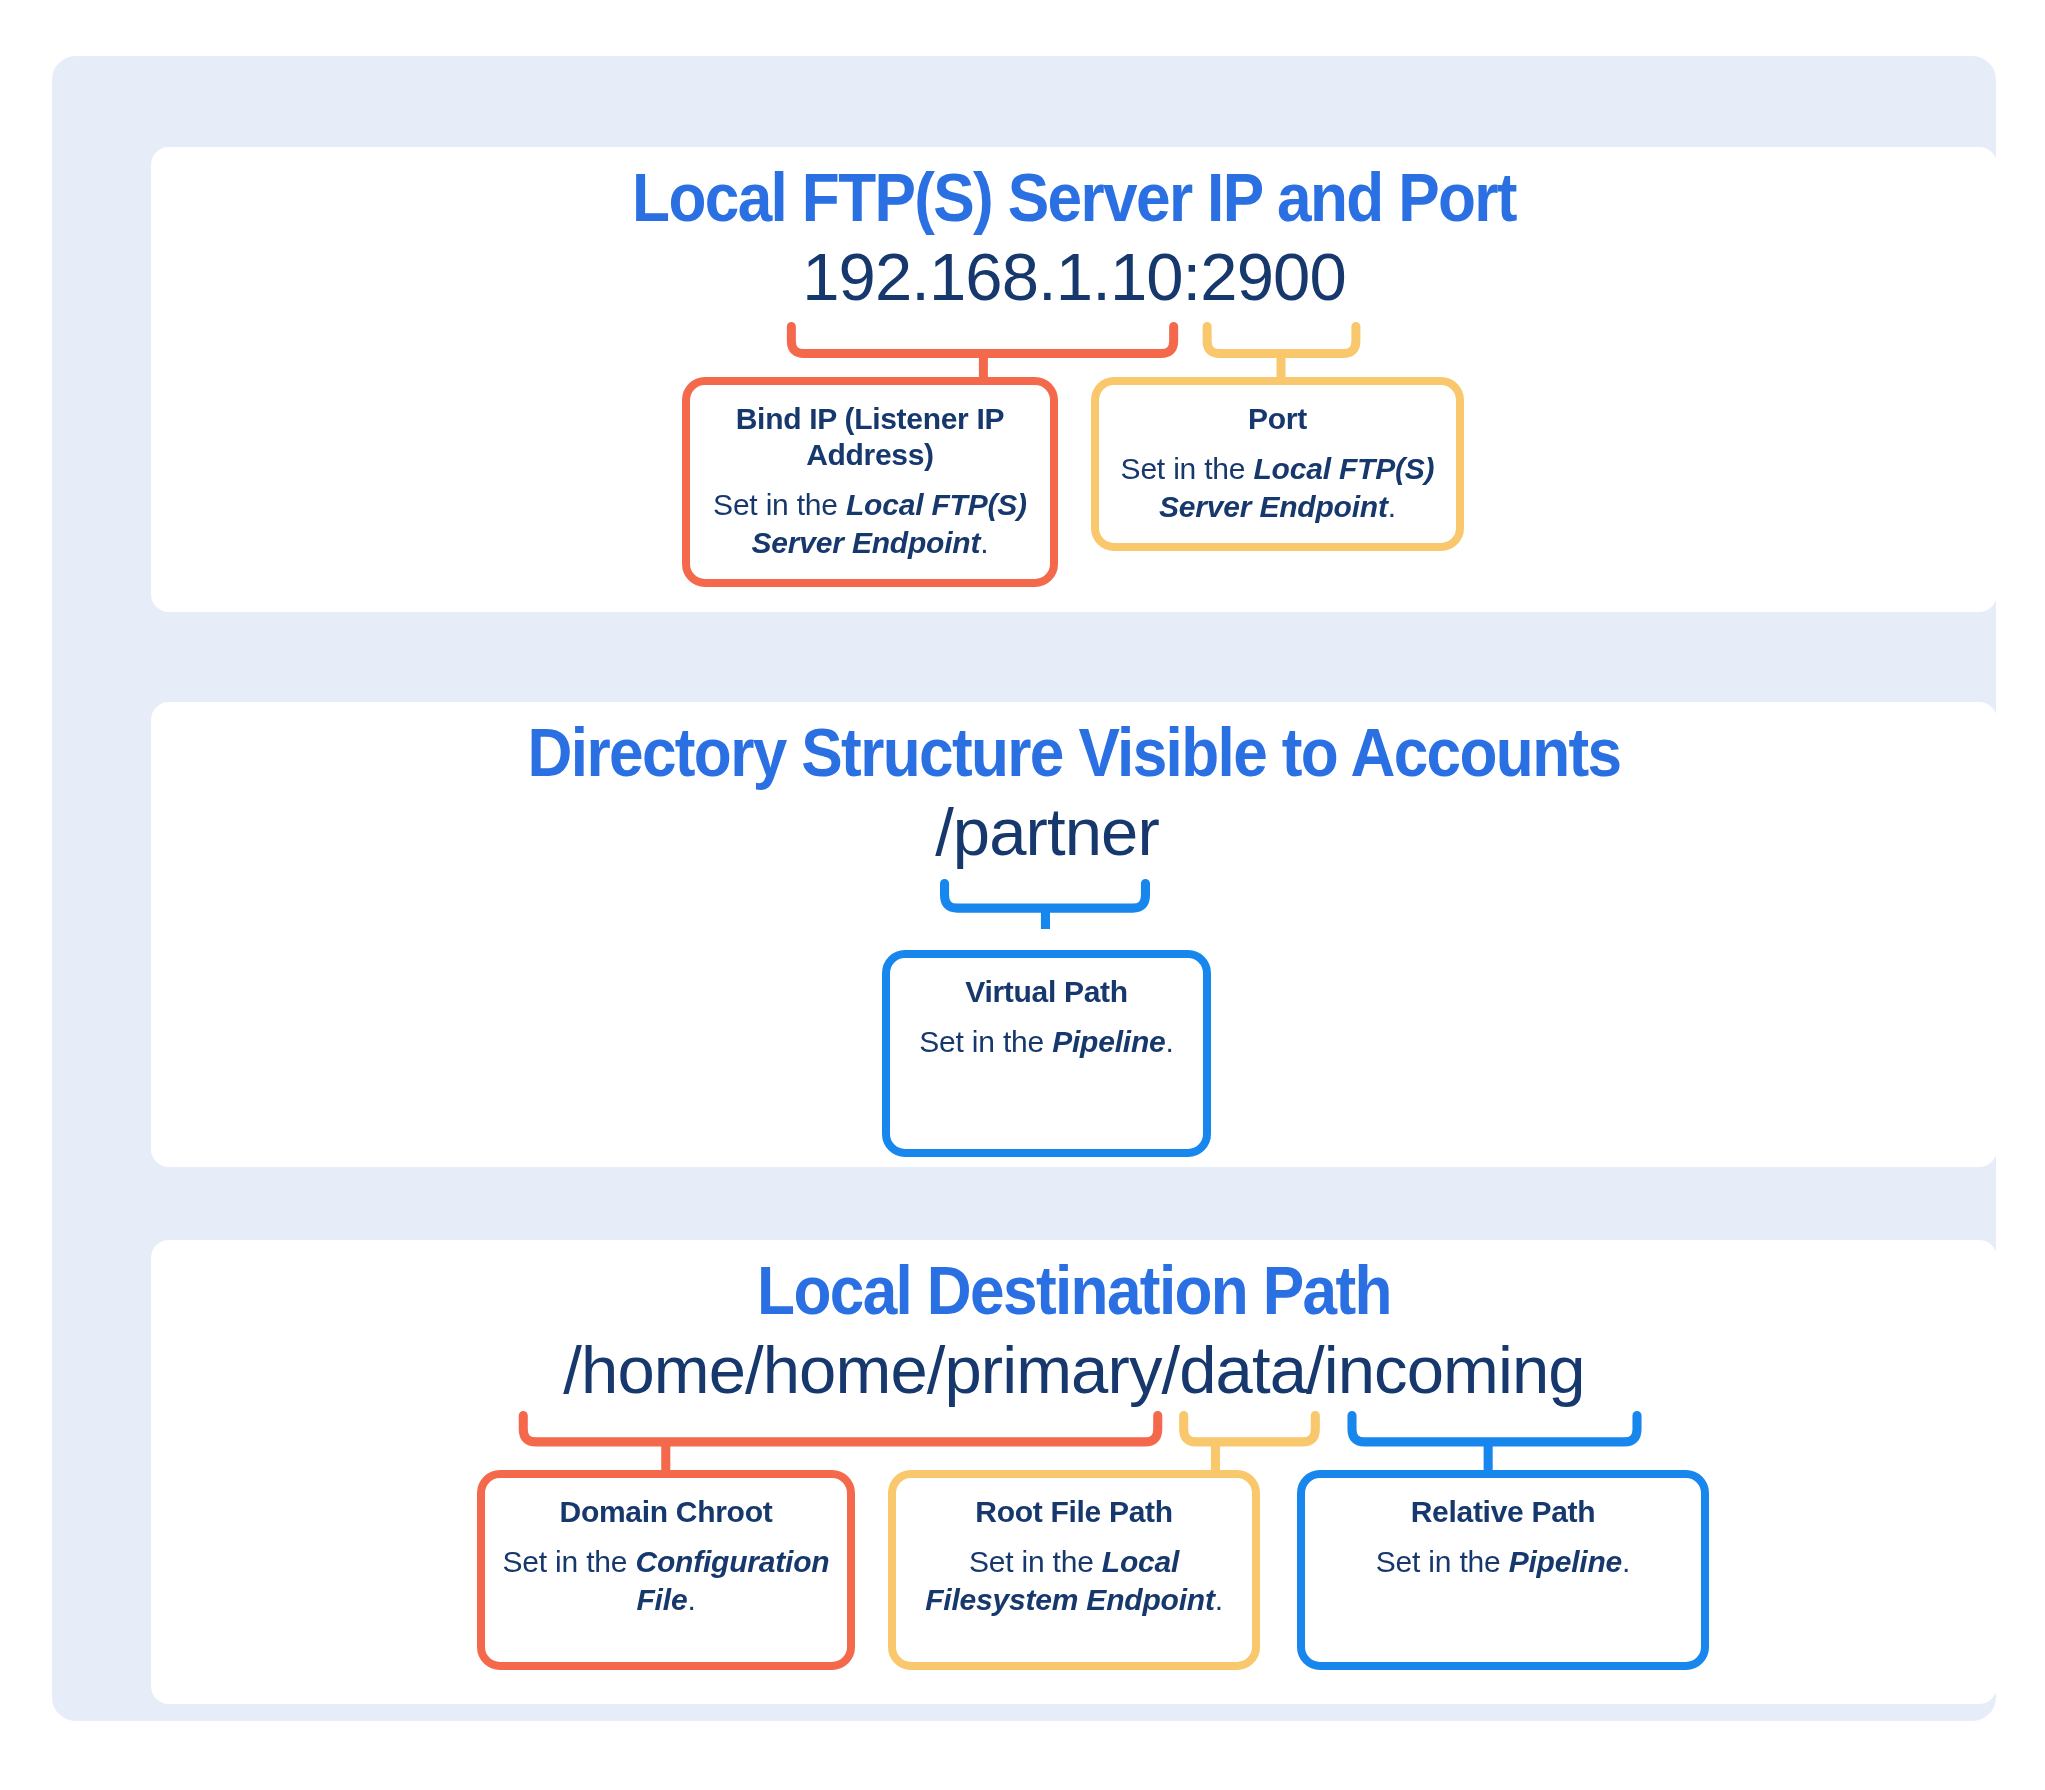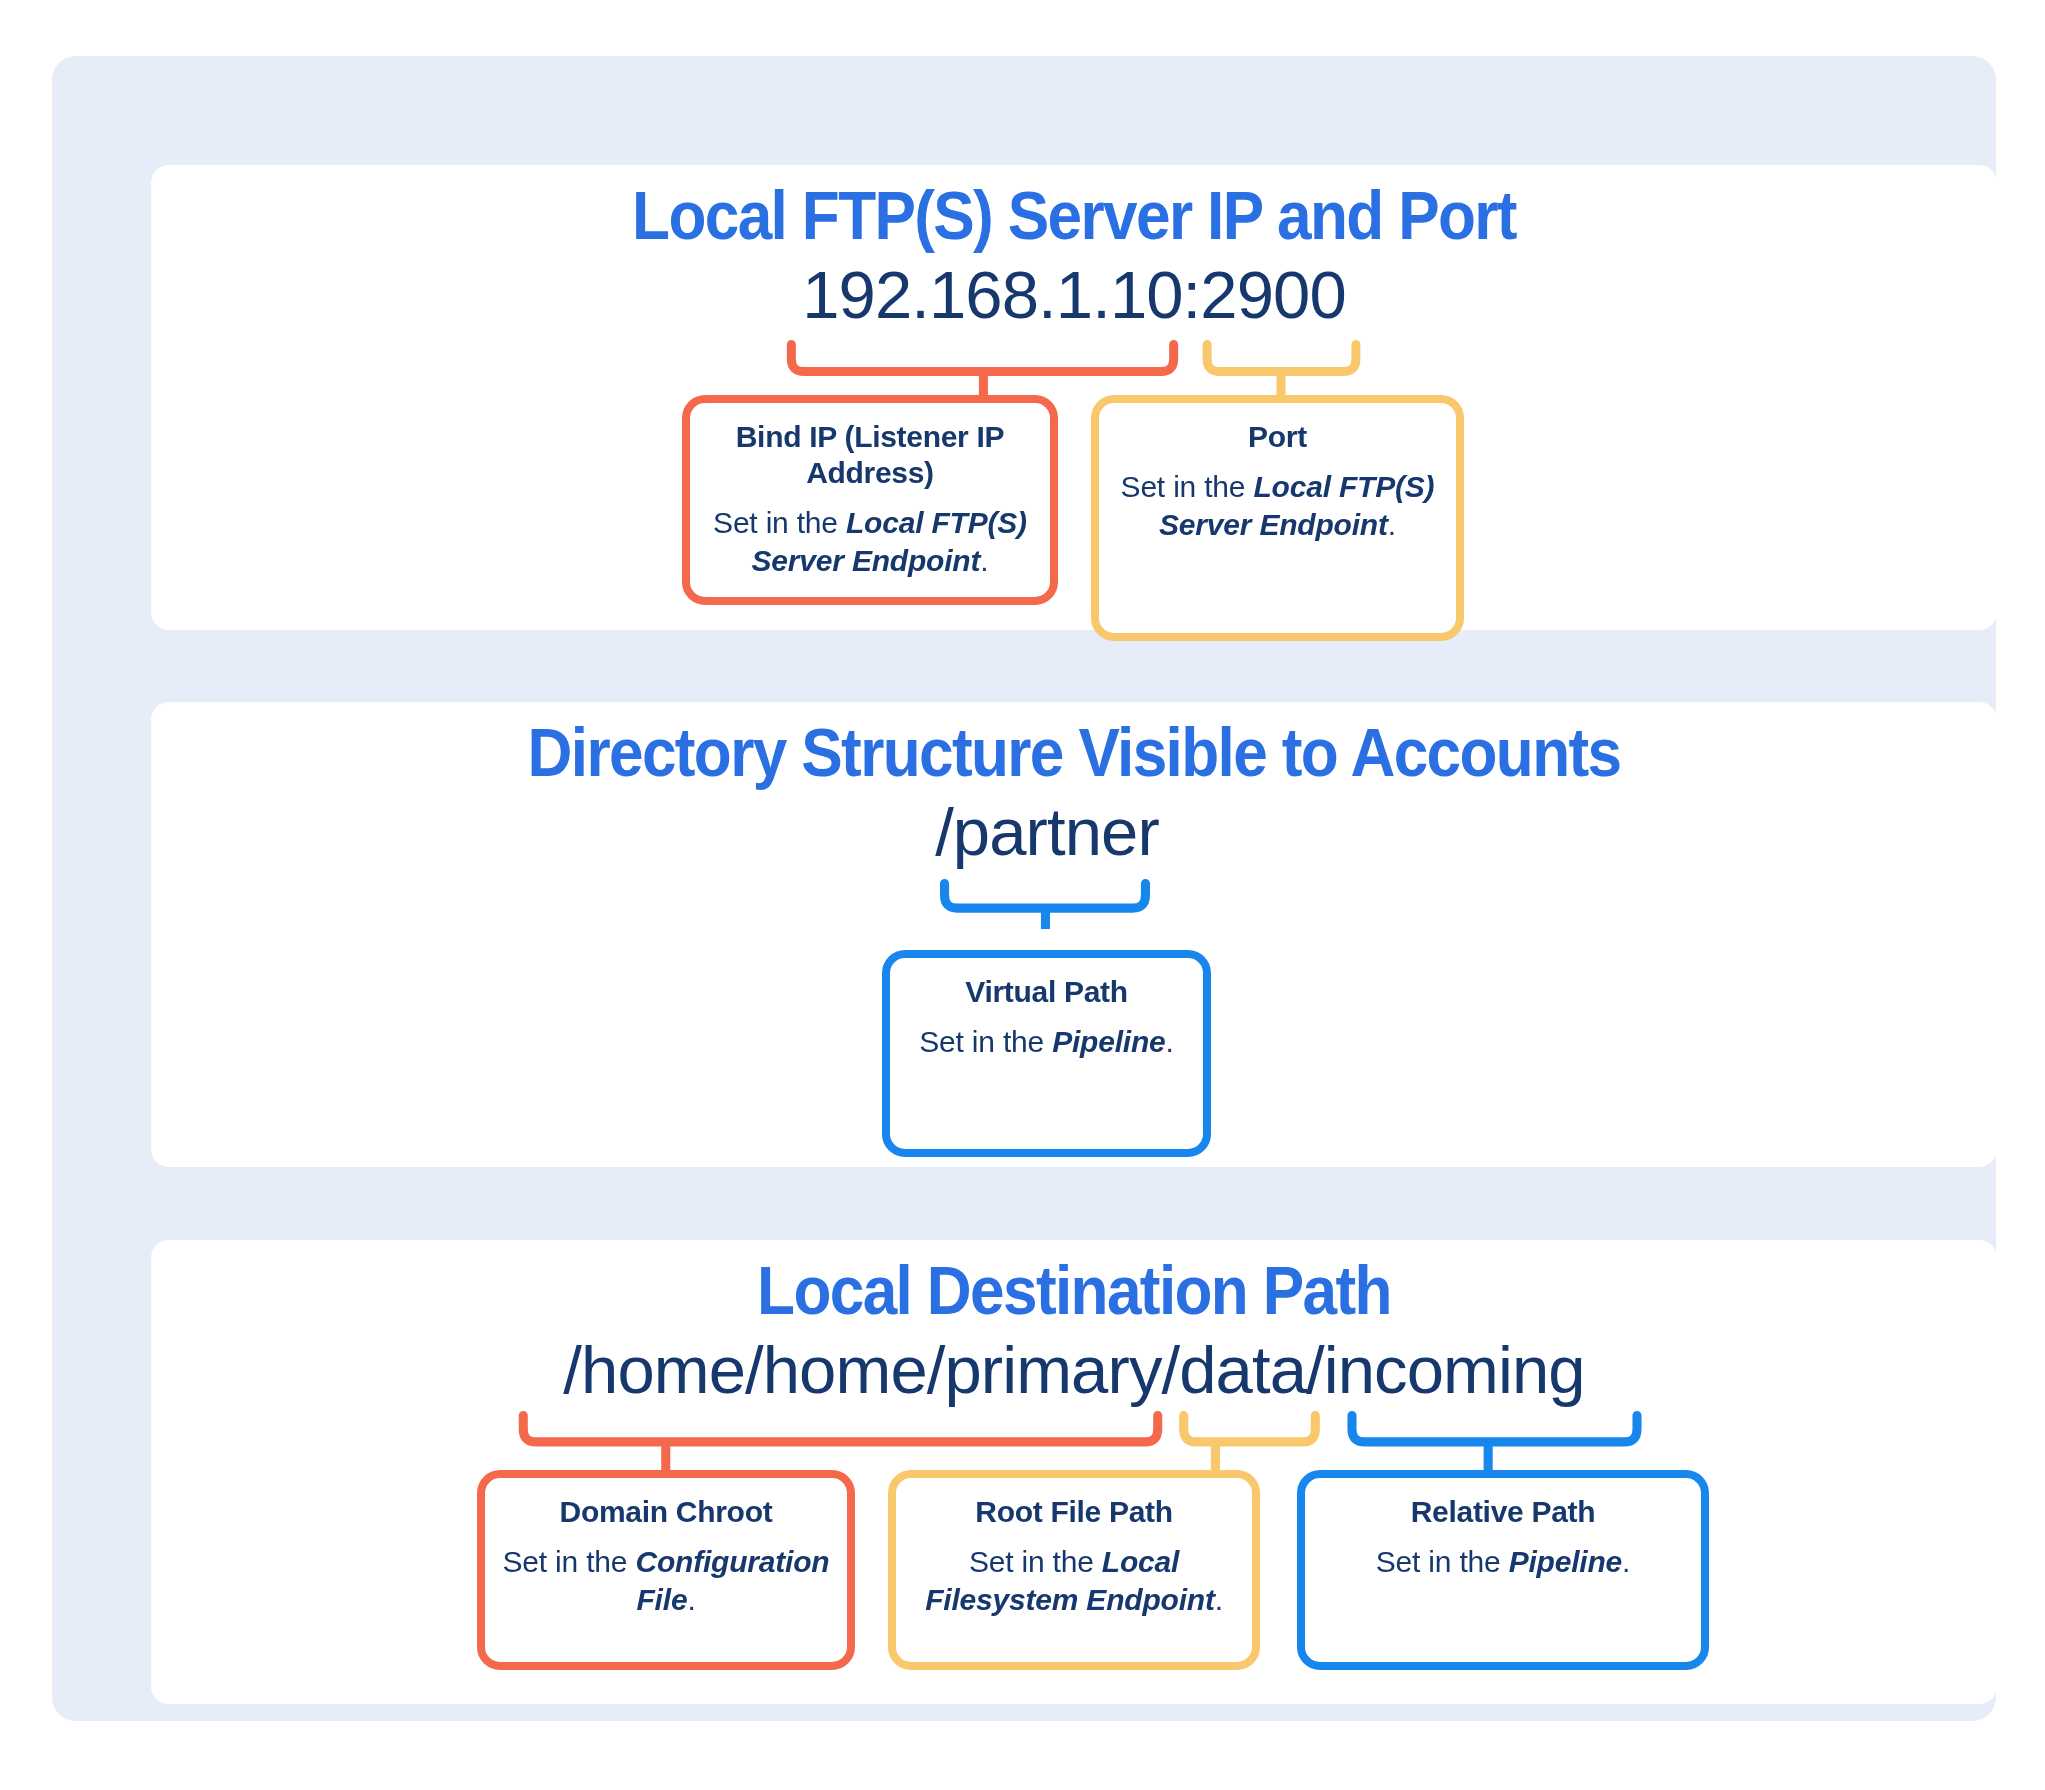--- a/index.html
+++ b/index.html
@@ -18,21 +18,21 @@
     background: #e7edf8;
     border-radius: 23.6px;
   }
   .card {
     position: absolute;
     left: 99px;
     width: 1846px;
     background: #ffffff;
     border-radius: 18px;
   }
-  #card-ftp  { top: 109px;  height: 465px; }
+  #card-ftp  { top: 91px;  height: 465px; }
   #card-dir  { top: 646px;  height: 465px; }
   #card-dest { top: 1184px; height: 464px; }
 
   .sec-title {
     position: absolute;
     top: 12.7px; left: 0; right: 0;
     text-align: center;
     font-size: 69px;
     line-height: 76px;
     font-weight: bold;
@@ -104,21 +104,21 @@
       </svg>
       <svg class="brace yellow" style="left:1051px; top:175px;" width="159" height="55" viewBox="0 0 175 61">
         <path class="bracket" d="M5 5V21Q5 35 19 35H156Q170 35 170 21V5"></path>
         <path class="stem" d="M87 35V61"></path>
       </svg>
 
       <div class="note red" style="left:531px; top:230px; width:376px; height:210px;">
         <h3>Bind IP (Listener IP Address)</h3>
         <p><span>Set in the </span><span class="em">Local FTP(S) Server Endpoint</span><span>.</span></p>
       </div>
-      <div class="note yellow" style="left:940px; top:230px; width:373px; height:246px;">
+      <div class="note yellow" style="left:940px; top:230px; width:373px; height:174px;">
         <h3>Port</h3>
         <p><span>Set in the </span><span class="em">Local FTP(S) Server Endpoint</span><span>.</span></p>
       </div>
     </div>
 
     <div class="card" id="card-dir">
       <div class="sec-title">Directory Structure Visible to Accounts</div>
       <div class="sec-value value-shift">/partner</div>
 
       <svg class="brace blue" style="left:789px; top:177px;" width="210" height="50" viewBox="0 0 231 55">

